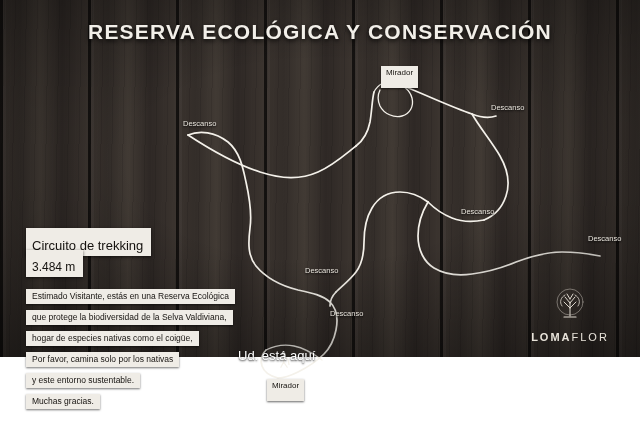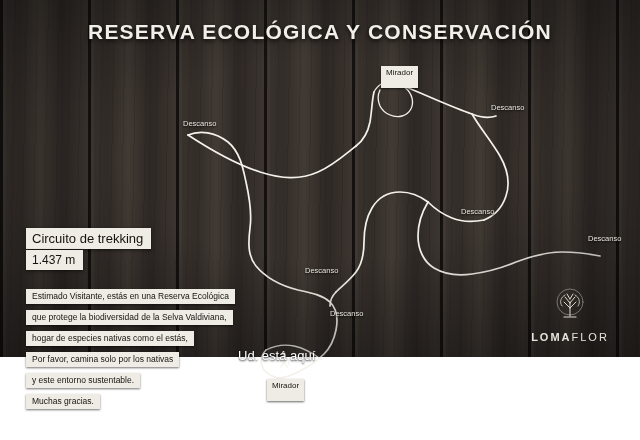--- a/index.html
+++ b/index.html
@@ -70,21 +70,21 @@
     position: absolute;
     color: #e9e5dd;
     font-size: 7.5px;
     white-space: nowrap;
     text-shadow: 0 1px 2px rgba(0,0,0,0.9);
   }
   .heading-band {
     position: absolute;
     background: #efece6;
     color: #15120f;
-    padding: 3px 8px 3px 6px;
+    padding: 10px 8px 3px 6px;
     font-size: 13px;
     white-space: nowrap;
     box-shadow: 0 1px 3px rgba(0,0,0,0.6);
     text-align: right;
   }
   .info-line {
     background: #efece6;
     color: #15120f;
     font-size: 8.5px;
     line-height: 11px;
@@ -172,26 +172,26 @@
   <div class="rest-label" style="left:588px; top:234px;">Descanso</div>
   <div class="rest-label" style="left:305px; top:266px;">Descanso</div>
   <div class="rest-label" style="left:330px; top:309px;">Descanso</div>
 
   <div class="marker-label" style="left:381px; top:66px;">Mirador</div>
   <div class="marker-label" style="left:267px; top:379px;">Mirador</div>
 
   <div id="you-are-here">Ud. está aquí</div>
 
   <div class="heading-band" style="left:26px; top:228px;">Circuito de trekking</div>
-  <div class="heading-band" style="left:26px; top:250px; font-size:12px;">1.437 m</div>
+  <div class="heading-band" style="left:26px; top:250px; font-size:12px;">3.484 m</div>
 
   <div id="info-block">
     <div><span class="info-line">Estimado Visitante, estás en una Reserva Ecológica</span></div>
     <div><span class="info-line">que protege la biodiversidad de la Selva Valdiviana,</span></div>
-    <div><span class="info-line">hogar de especies nativas como el estás,</span></div>
+    <div><span class="info-line">hogar de especies nativas como el coigüe,</span></div>
     <div><span class="info-line">Por favor, camina solo por los nativas</span></div>
     <div><span class="info-line">y este entorno sustentable.</span></div>
     <div><span class="info-line">Muchas gracias.</span></div>
   </div>
 
   <div id="logo">
     <svg width="44" height="40" viewBox="0 0 44 40">
       <g stroke="#ded8ce" stroke-width="1" fill="none" stroke-linecap="round">
         <circle cx="22" cy="16" r="13" stroke="#ded8ce" stroke-width="0.8" opacity="0.55"></circle>
         <path d="M22,30 L22,16 M22,22 L16,16 M22,22 L28,16 M22,17 L17,11 M22,17 L27,11 M22,13 L19,8 M22,13 L25,8"></path>

